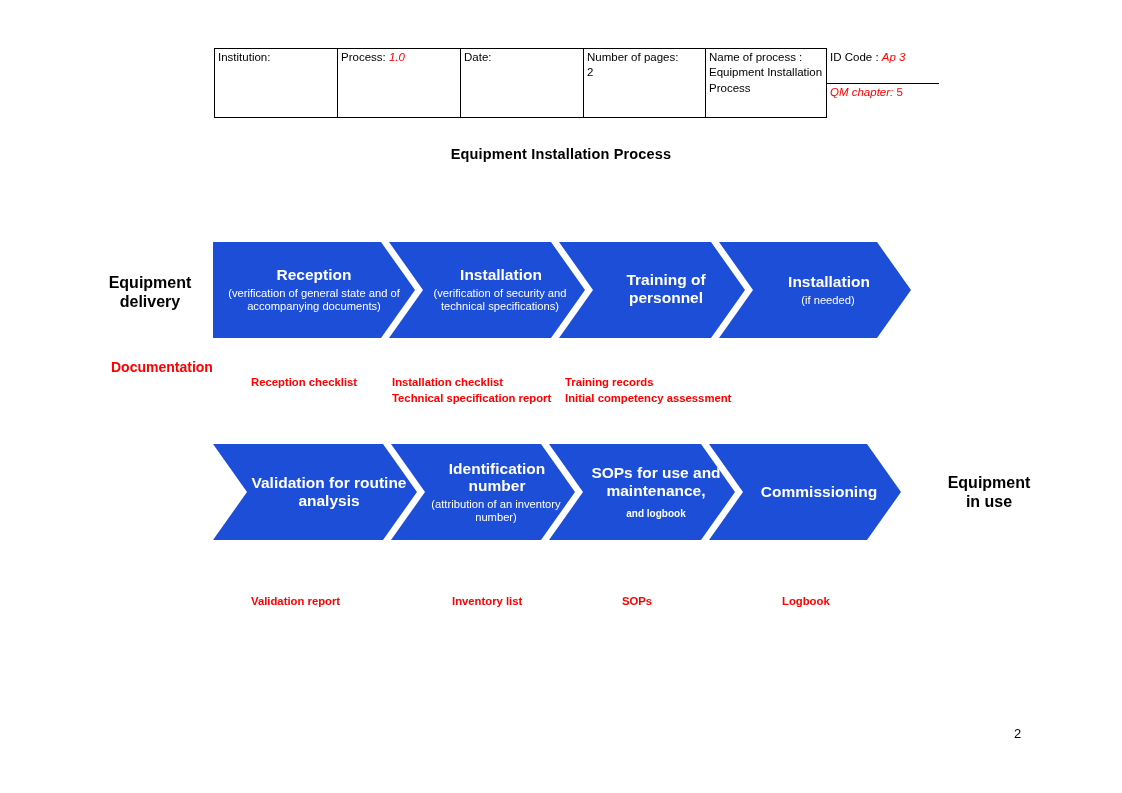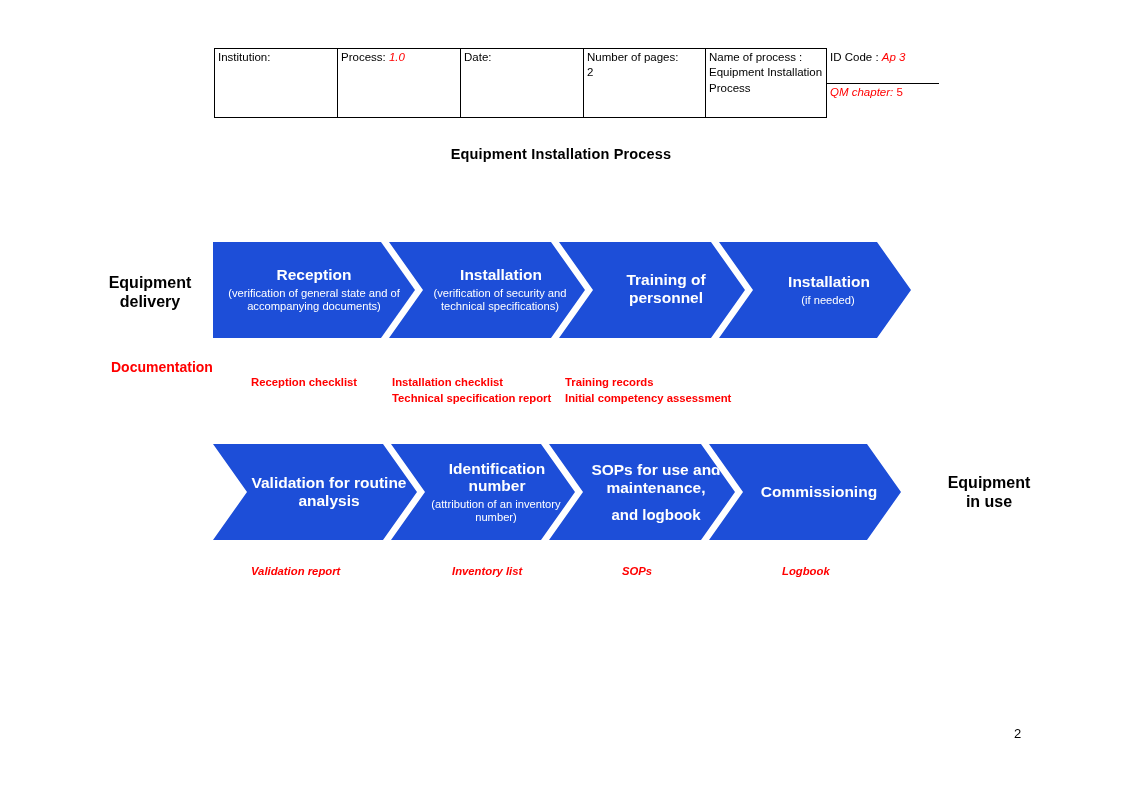--- a/index.html
+++ b/index.html
@@ -109,21 +109,21 @@
     padding: 0 6px;
   }
   .chev-sub {
     font-size: 11.2px;
     font-weight: normal;
     line-height: 1.18;
     margin-top: 3px;
     padding: 0 8px;
   }
   .chev-title2 {
-    font-size: 15px;
+    font-size: 10px;
     font-weight: bold;
     line-height: 1.14;
     padding: 0 6px;
     margin-top: 9px;
   }
 
   
   .chev.arrow .chev-title,
   .chev.arrow .chev-sub,
   .chev.arrow .chev-title2 { padding-left: 34px; }
@@ -164,24 +164,23 @@
     white-space: nowrap;
     margin-top: 12px;
   }
   #doc-col-1 { left: 251px; top: 3px; }
   #doc-col-2 { left: 392px; top: 3px; }
   #doc-col-3 { left: 565px; top: 3px; }
 
   
   #doc-band-2 {
     position: absolute;
-    left: 0; top: 565px;
+    left: 0; top: 595px;
     width: 952px;
     height: 20px;
-    font-style: italic;
   }
   .doc2 {
     position: absolute;
     font-size: 11.3px;
     font-weight: bold;
     color: #ff0000;
     white-space: nowrap;
   }
   #doc2-1 { left: 251px; }
   #doc2-2 { left: 428px; padding-left: 24px; }

